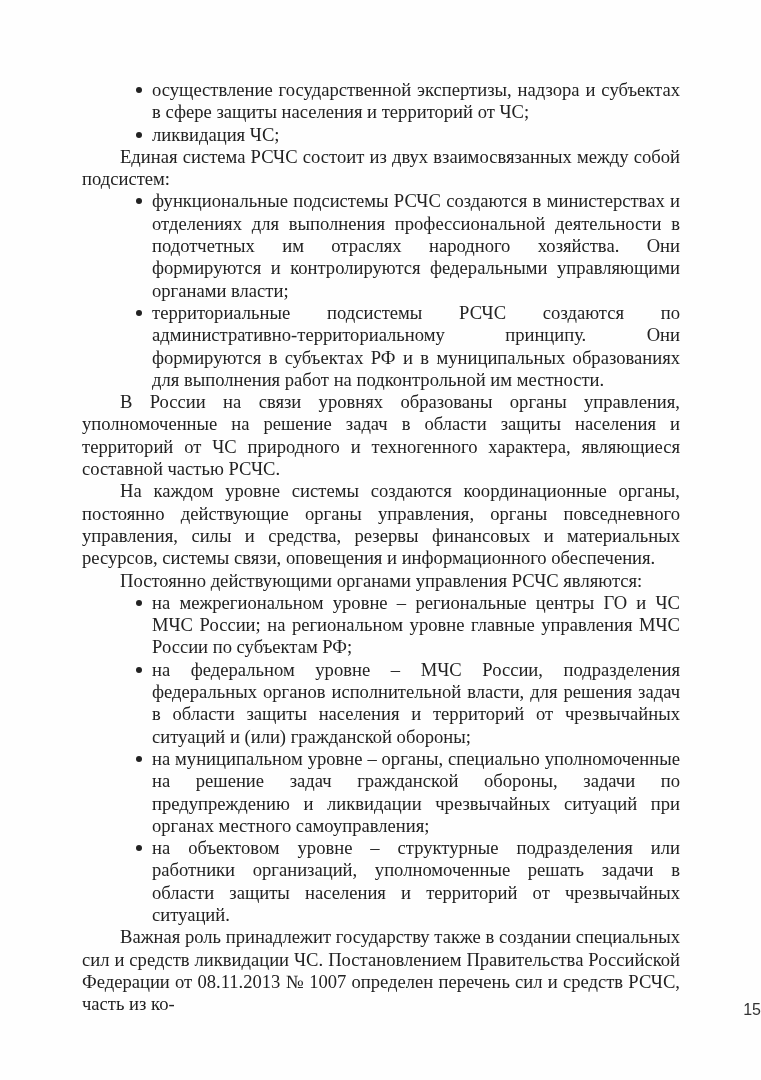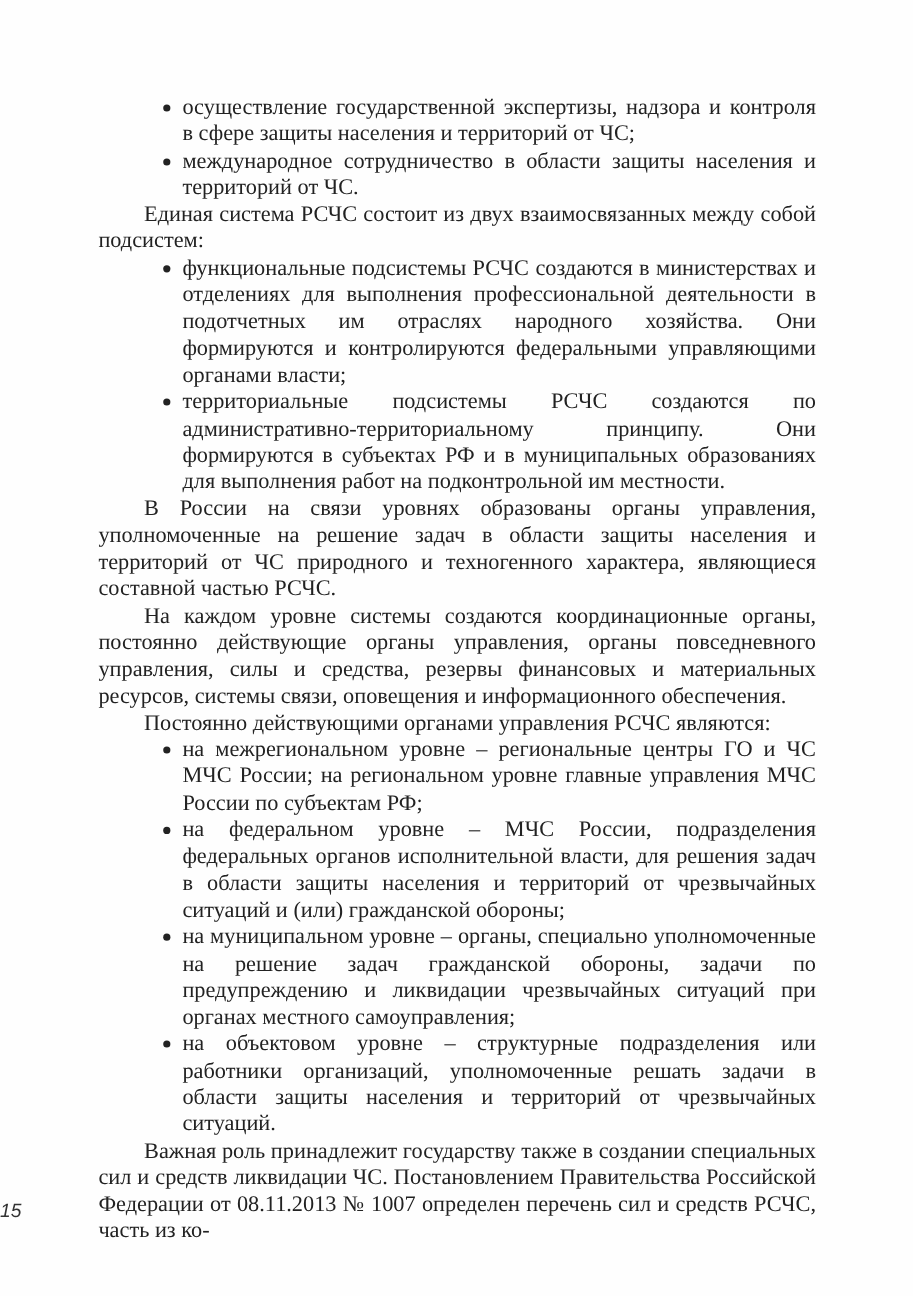--- a/index.html
+++ b/index.html
@@ -20,34 +20,34 @@
   ul { margin: 0; padding: 0; list-style: none; }
   ul.l1 { padding-left: 70px; }
   ul.l2 { padding-left: 70px; }
   li { position: relative; text-align: justify; }
   li .bullet {
     position: absolute; left: -16px; top: 8px;
     width: 6px; height: 6px; border-radius: 50%; background: #222;
   }
   .page-number {
     position: absolute; left: 0; width: 761px; top: 999px;
-    text-align: left;
+    text-align: right;
     font-family: "Liberation Sans", "DejaVu Sans", sans-serif;
-    font-size: 16px; color: #333; font-style: italic;
+    font-size: 16px; color: #333;
   }
 </style>
 </head>
 <body>
 
 <div class="page">
   <div class="content">
 
     <ul class="l1">
-      <li><span class="bullet"></span><span>осуществление государственной экспертизы, надзора и контроля в сфере защиты населения и территорий от ЧС;</span></li>
-      <li><span class="bullet"></span><span>международное сотрудничество в области защиты населения и тер­риторий от ЧС.</span></li>
+      <li><span class="bullet"></span><span>осуществление государственной экспертизы, надзора и субъектах в сфере защиты населения и территорий от ЧС;</span></li>
+      <li><span class="bullet"></span><span>ликвидация ЧС;</span></li>
     </ul>
 
     <p class="indent">Единая система РСЧС состоит из двух взаимосвязанных между собой подсистем:</p>
 
     <ul class="l2">
       <li><span class="bullet"></span><span>функциональные подсистемы РСЧС создаются в министерствах и от­делениях для выполнения профессиональной деятельности в подот­четных им отраслях народного хозяйства. Они формируются и кон­тролируются федеральными управляющими органами власти;</span></li>
       <li><span class="bullet"></span><span>территориальные подсистемы РСЧС создаются по административно-территориальному принципу. Они формируются в субъектах РФ и в муниципальных образованиях для выполнения работ на подкон­трольной им местности.</span></li>
     </ul>
 
     <p class="indent">В России на связи уровнях образованы органы управления, уполномочен­ные на решение задач в области защиты населения и территорий от ЧС при­родного и техногенного характера, являющиеся составной частью РСЧС.</p>

